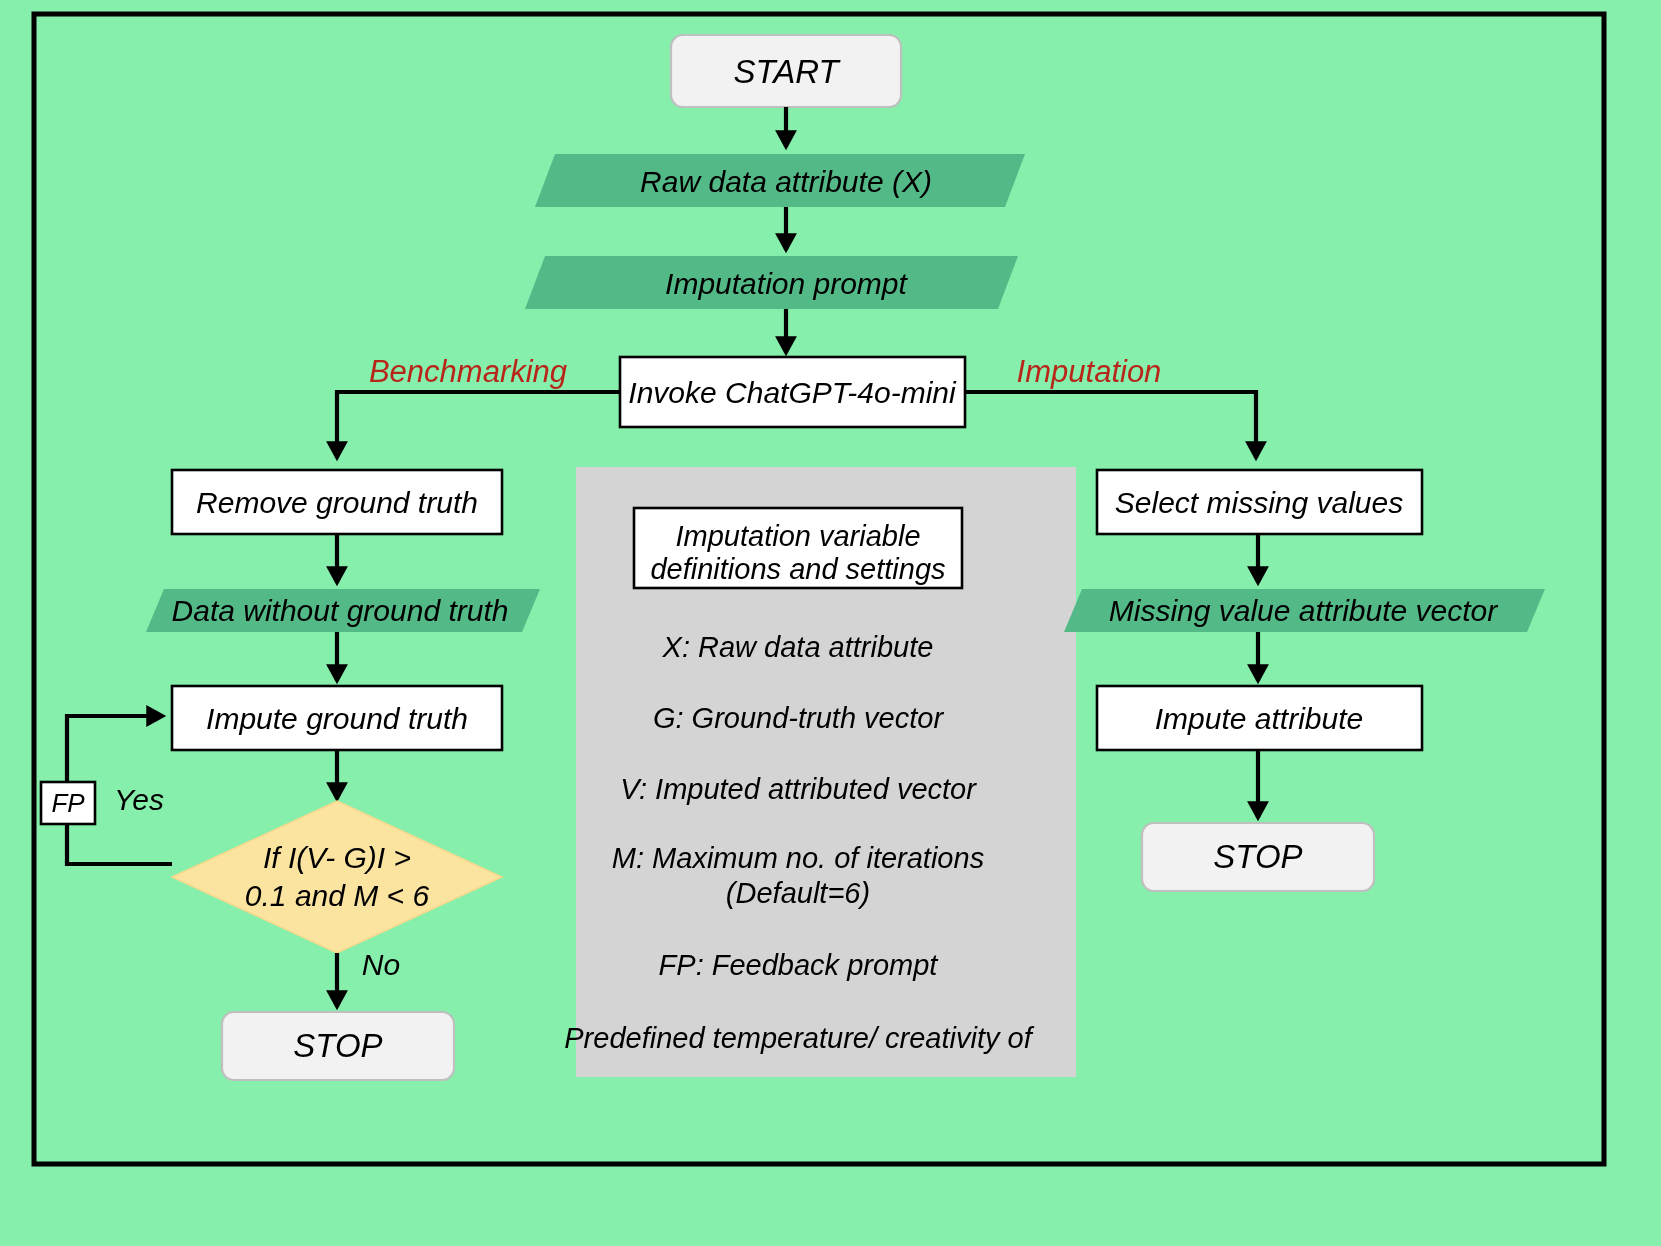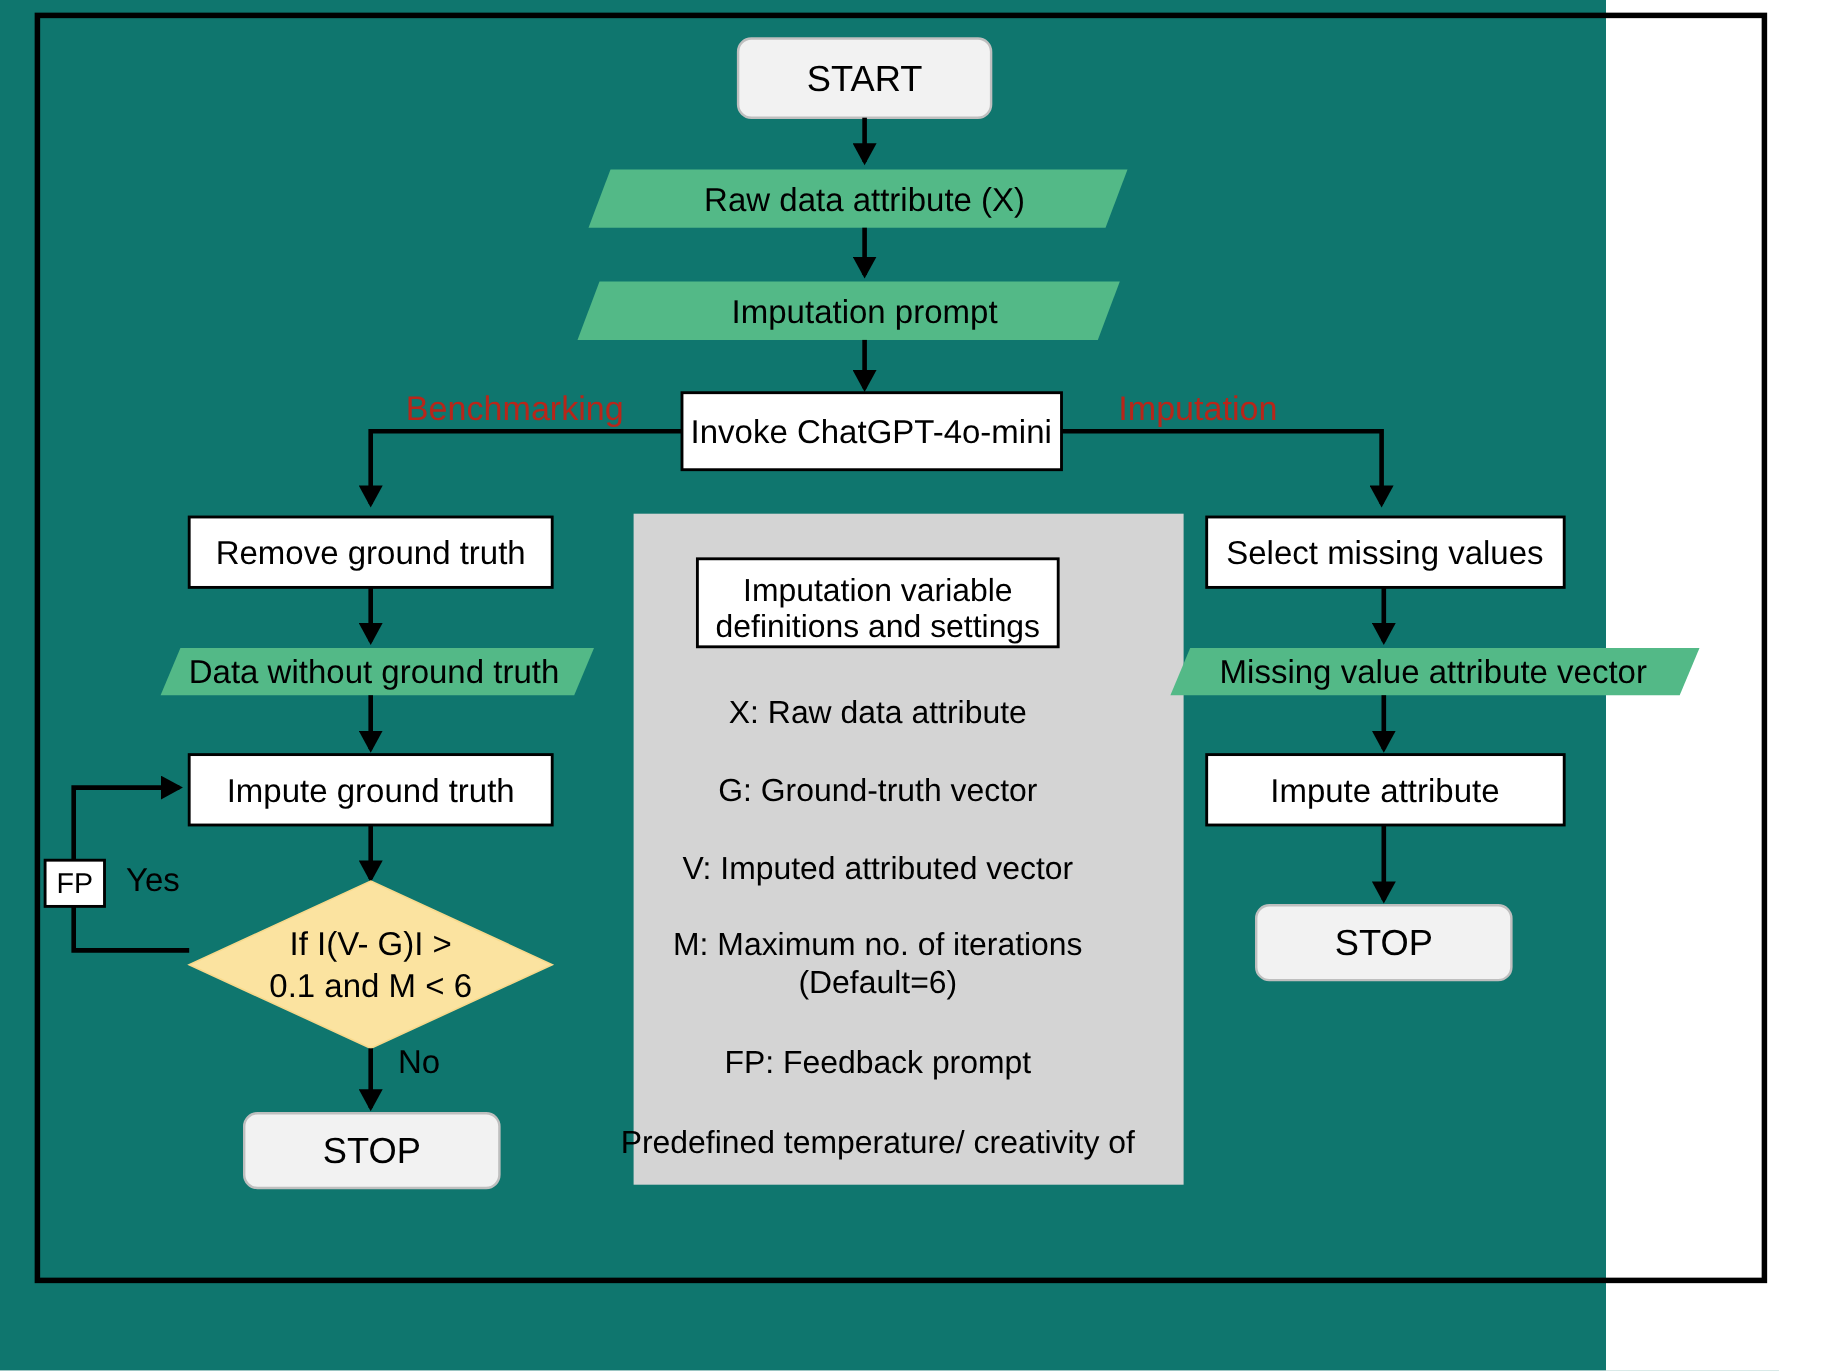--- a/index.html
+++ b/index.html
@@ -8,23 +8,24 @@
     background: #ffffff;
   }
   body {
     width: 1661px;
     height: 1246px;
     font-family: "Liberation Sans", sans-serif;
     overflow: hidden;
   }
   #canvas {
     position: relative;
-    width: 1460px;
+    width: 1661px;
     height: 1246px;
-    background: #0f766e;
+    background: #86efac;
+    font-style: italic;
   }
   svg.flow {
     position: absolute;
     top: 0;
     left: 0;
     width: 1661px;
     height: 1246px;
   }
   text {
     font-family: "Liberation Sans", sans-serif;

